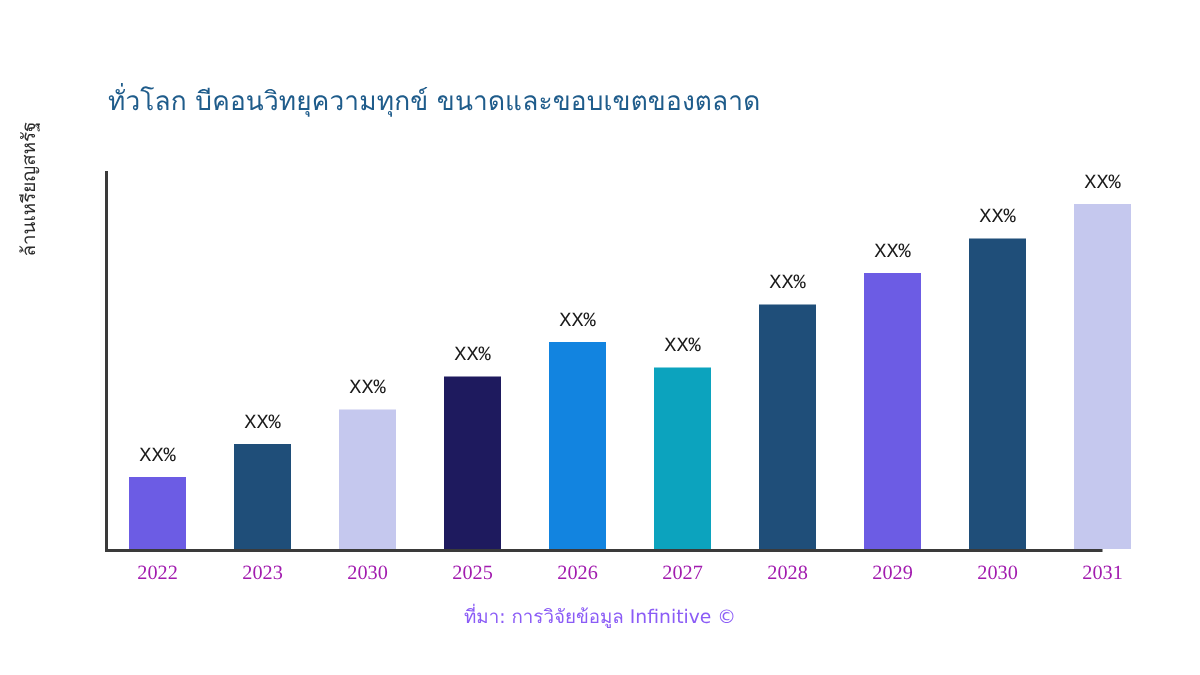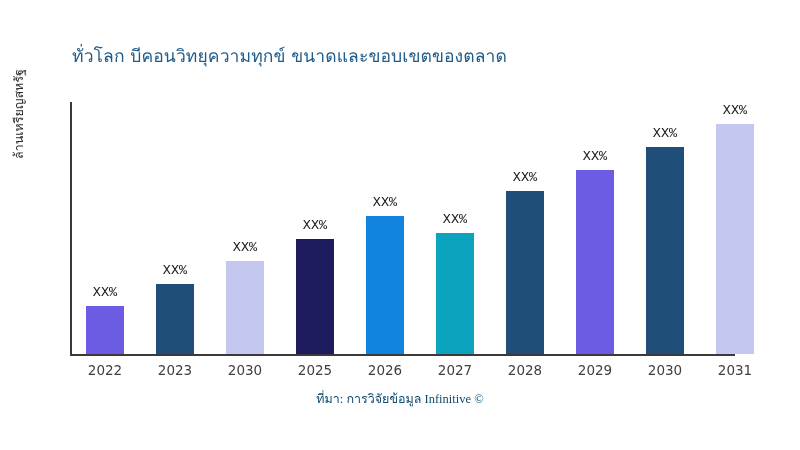--- a/index.html
+++ b/index.html
@@ -10,21 +10,21 @@
     width: 800px;
     height: 450px;
     background: #ffffff;
     font-family: "DejaVu Sans", "Liberation Sans", sans-serif;
     overflow: hidden;
     position: relative;
   }
 
   #chart-root {
     position: absolute;
-    left: 0; top: 4px;
+    left: 0; top: 16px;
     width: 800px;
     height: 412px;
   }
 
   
   .chart-title {
     position: absolute;
     left: 72px;
     top: 40px;
     width: 700px;
@@ -101,34 +101,34 @@
     font-size: 13.5px;
     color: #1a1a1a;
     white-space: nowrap;
   }
   .bar-tick-label {
     position: absolute;
     left: 50%;
     transform: translateX(-50%);
     top: 8px;
     font-size: 13.5px;
-    color: #404040;
+    color: #a21caf;
     white-space: nowrap;
+    font-family: Liberation Serif, serif;
   }
 
   
   .source-note {
     position: absolute;
     left: 0;
     top: 385px;
     width: 800px;
     text-align: center;
     font-size: 12.5px;
-    color: #0c4a6e;
-    font-family: Liberation Serif, serif;
+    color: #8b5cf6;
   }
 </style>
 </head>
 <body>
 
 <div id="chart-root">
 
   <div class="chart-title">ทั่วโลก บีคอนวิทยุความทุกข์ ขนาดและขอบเขตของตลาด</div>
 
   <div class="y-axis-label">ล้านเหรียญสหรัฐ</div>

